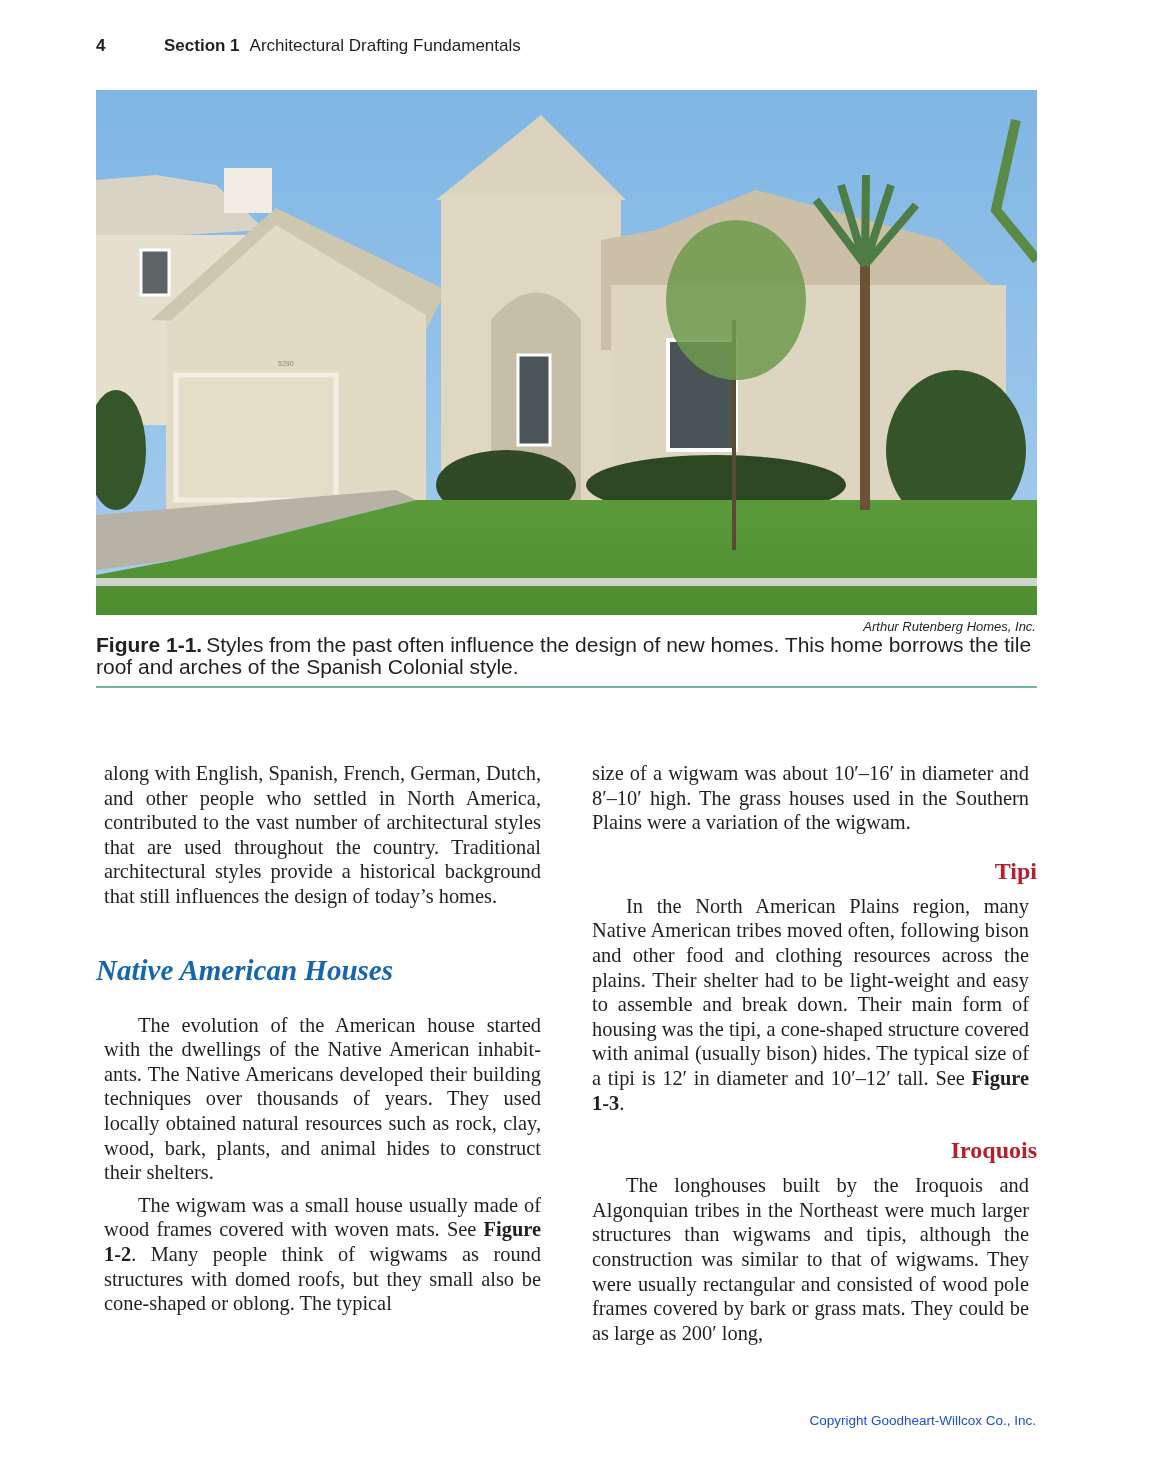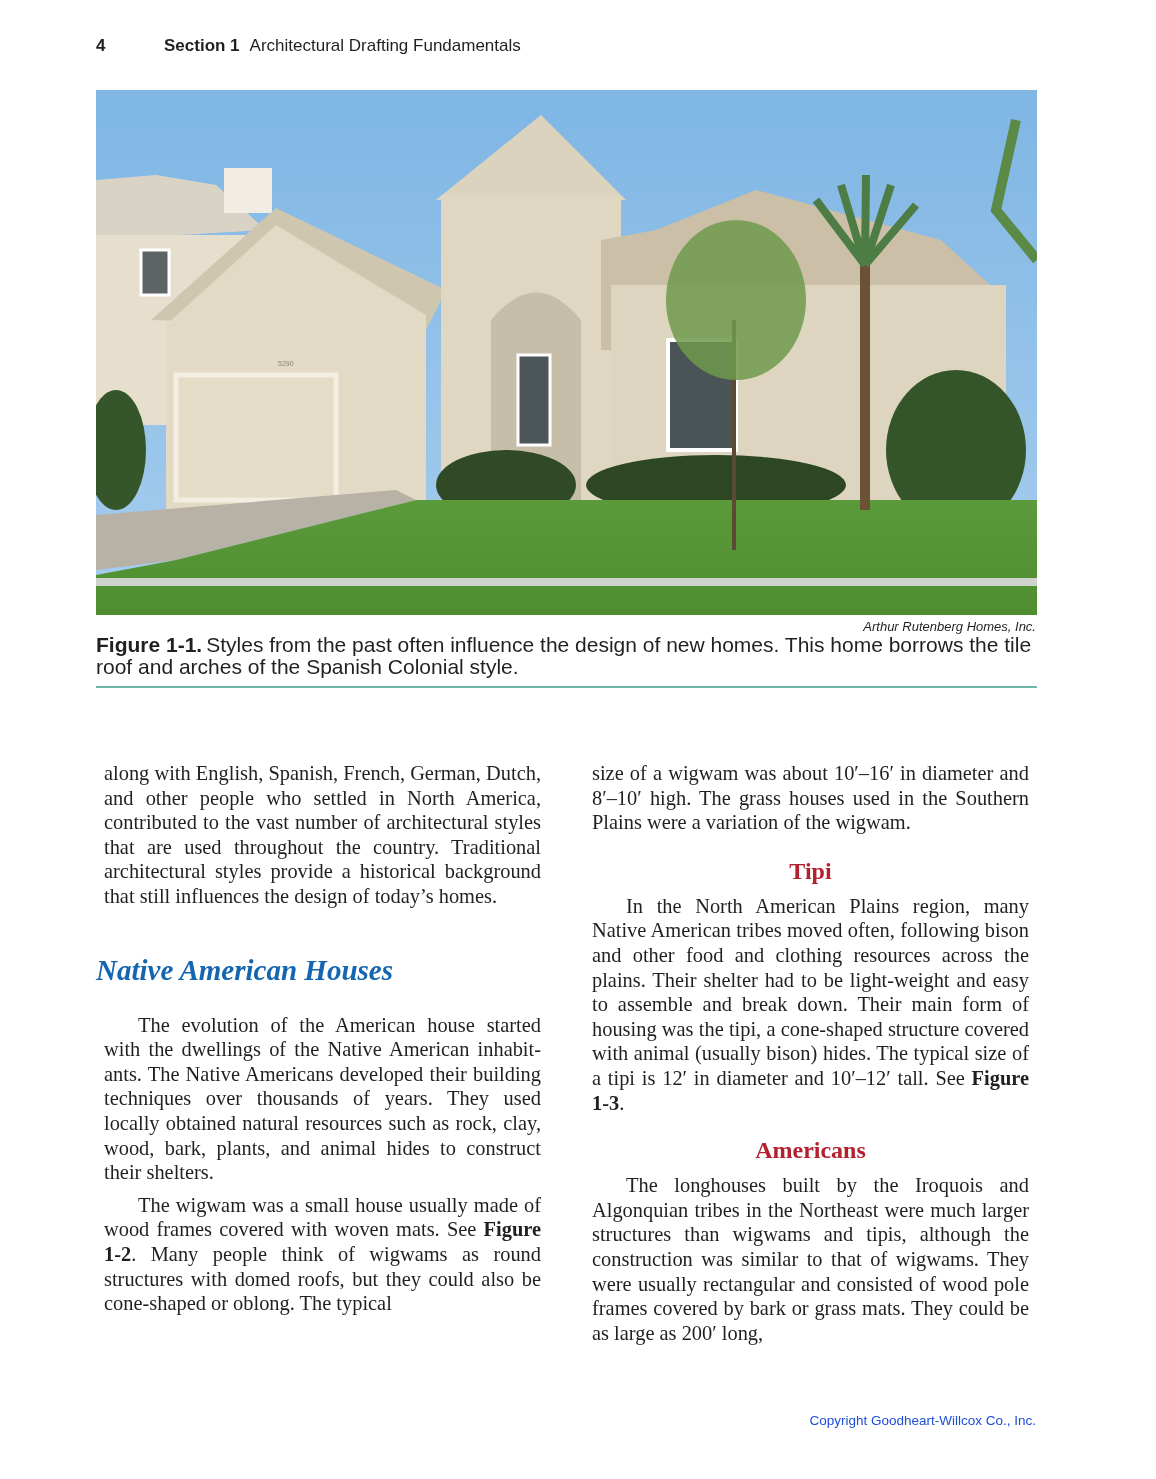--- a/index.html
+++ b/index.html
@@ -42,21 +42,21 @@
   .col p { margin: 8px; }
   .col p.indent { text-indent: 34px; }
   .col b { font-weight: bold; }
 
   h2.section-title {
     font-family: "Liberation Serif", serif; font-style: italic; font-weight: bold;
     color: #1566b1; font-size: 29px; line-height: 34px; margin: 44px 0 26px 0; text-align: left;
   }
   h3.subhead {
     font-family: "Liberation Serif", serif; font-weight: bold; color: #b3202e;
-    font-size: 24px; line-height: 30px; margin: 20px 0 8px 0; text-align: center;
+    font-size: 24px; line-height: 30px; margin: 20px 0 8px 0; text-align: right;
   }
   .col.right h3.subhead:first-of-type { margin-top: 21px; }
 
   .copyright {
     position: absolute; right: 120px; top: 1413px;
     font-family: "Liberation Sans", sans-serif; font-size: 13.5px; color: #1d4ed8;
   }
 </style>
 </head>
 <body>
@@ -123,24 +123,24 @@
 
 <div class="caption">
   <span class="fig-label">Figure 1-1.</span><span>Styles from the past often influence the design of new homes. This home borrows the tile roof and arches of the Spanish Colonial style.</span>
 </div>
 <div class="rule"></div>
 
 <div class="col left">
   <p>along with English, Spanish, French, German, Dutch, and other people who settled in North America, contributed to the vast number of architectural styles that are used throughout the country. Traditional architectural styles provide a historical background that still influences the design of today’s homes.</p>
   <h2 class="section-title">Native American Houses</h2>
   <p class="indent">The evolution of the American house started with the dwellings of the Native American inhab­it­ants. The Native Americans developed their building techniques over thousands of years. They used locally obtained natural resources such as rock, clay, wood, bark, plants, and animal hides to construct their shelters.</p>
-  <p class="indent"><span>The wigwam was a small house usually made of wood frames covered with woven mats. See </span><b>Figure 1-2</b><span>. Many people think of wigwams as round structures with domed roofs, but they could also be cone-shaped or oblong. The typical</span></p>
+  <p class="indent"><span>The wigwam was a small house usually made of wood frames covered with woven mats. See </span><b>Figure 1-2</b><span>. Many people think of wigwams as round structures with domed roofs, but they small also be cone-shaped or oblong. The typical</span></p>
 </div>
 
 <div class="col right">
   <p>size of a wigwam was about 10′–16′ in diameter and 8′–10′ high. The grass houses used in the Southern Plains were a variation of the wigwam.</p>
   <h3 class="subhead">Tipi</h3>
   <p class="indent"><span>In the North American Plains region, many Native American tribes moved often, following bison and other food and clothing resources across the plains. Their shelter had to be light-weight and easy to assemble and break down. Their main form of housing was the tipi, a cone-shaped structure covered with animal (usually bison) hides. The typical size of a tipi is 12′ in diameter and 10′–12′ tall. See </span><b>Figure 1-3</b><span>.</span></p>
-  <h3 class="subhead">Americans</h3>
+  <h3 class="subhead">Iroquois</h3>
   <p class="indent">The longhouses built by the Iroquois and Algonquian tribes in the Northeast were much larger structures than wigwams and tipis, although the construction was similar to that of wigwams. They were usually rectangular and consisted of wood pole frames covered by bark or grass mats. They could be as large as 200′ long,</p>
 </div>
 
 <div class="copyright">Copyright Goodheart-Willcox Co., Inc.</div>
 
 </body></html>

